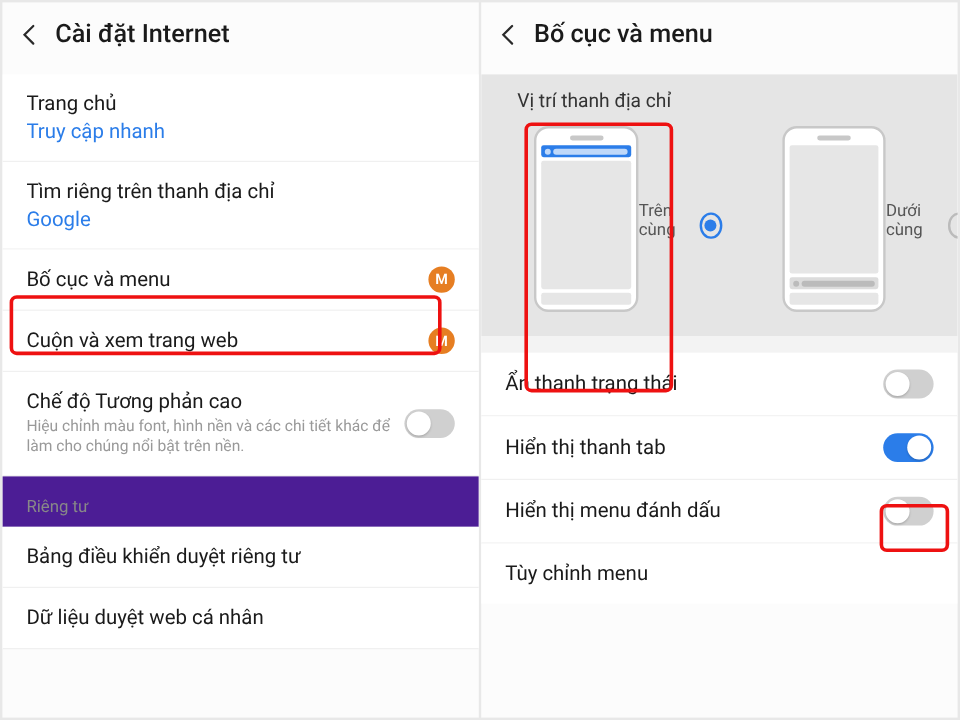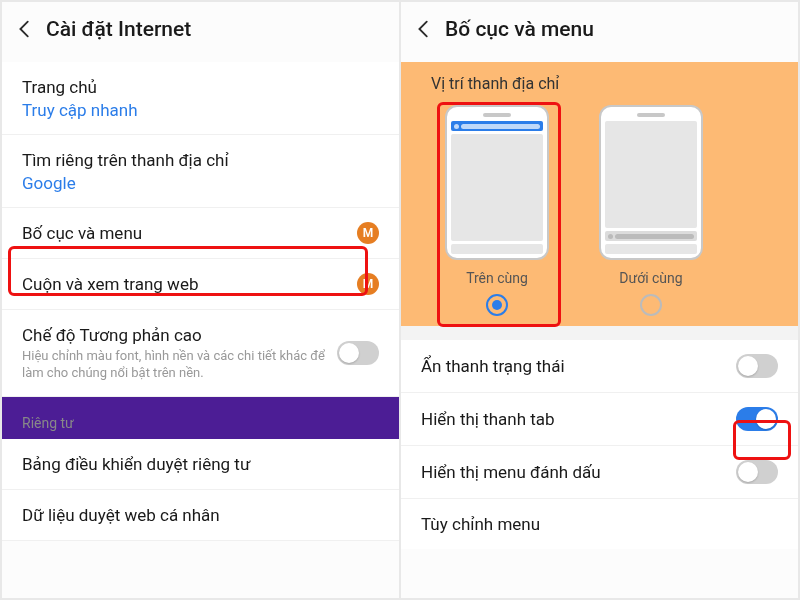--- a/index.html
+++ b/index.html
@@ -106,35 +106,34 @@
   .red-box {
     border: 3px solid #e11;
     border-radius: 6px;
     position: absolute;
     pointer-events: none;
   }
 
   
   .addr-section {
     padding: 12px 20px 10px 30px;
-    background: #fdba74;
+    background: #e5e5e5;
   }
   .addr-title {
     font-size: 16px;
     color: #333;
     margin-bottom: 12px;
   }
   .addr-options {
     display: flex;
     gap: 50px;
     padding: 0 14px;
   }
   .addr-opt {
     display: flex;
-    flex-direction: column;
     align-items: center;
   }
   .phone-mock {
     width: 104px;
     height: 155px;
     border: 2px solid #c8c8c8;
     border-radius: 12px;
     padding: 4px;
     background: #fff;
     display: flex;

